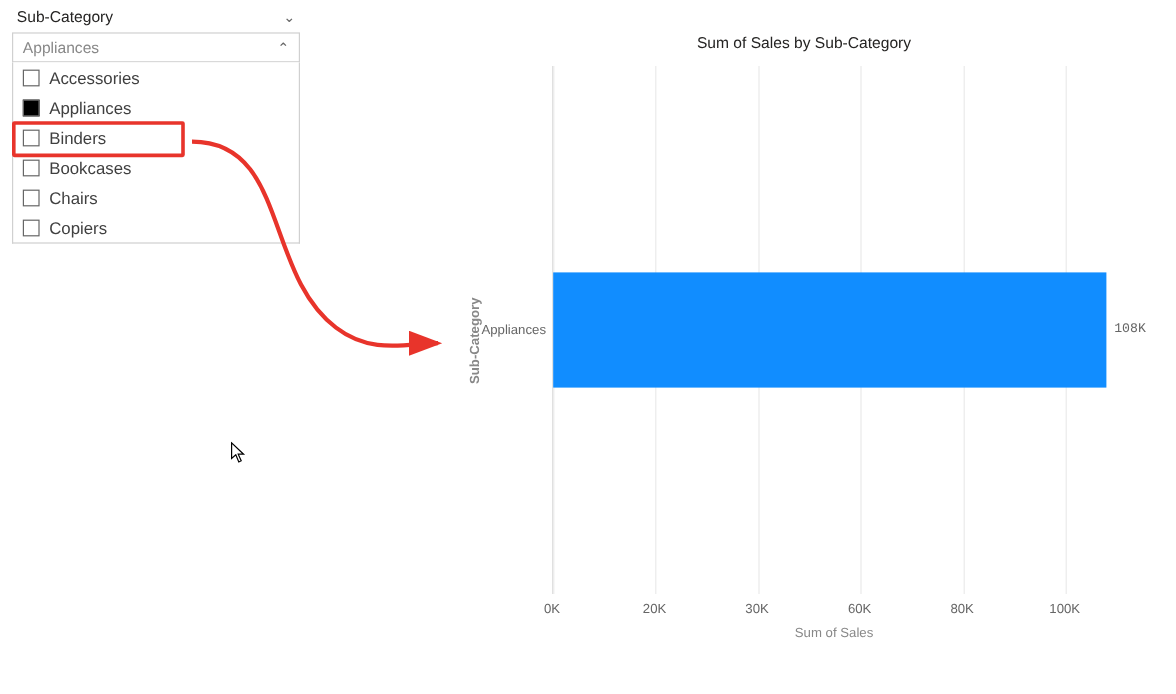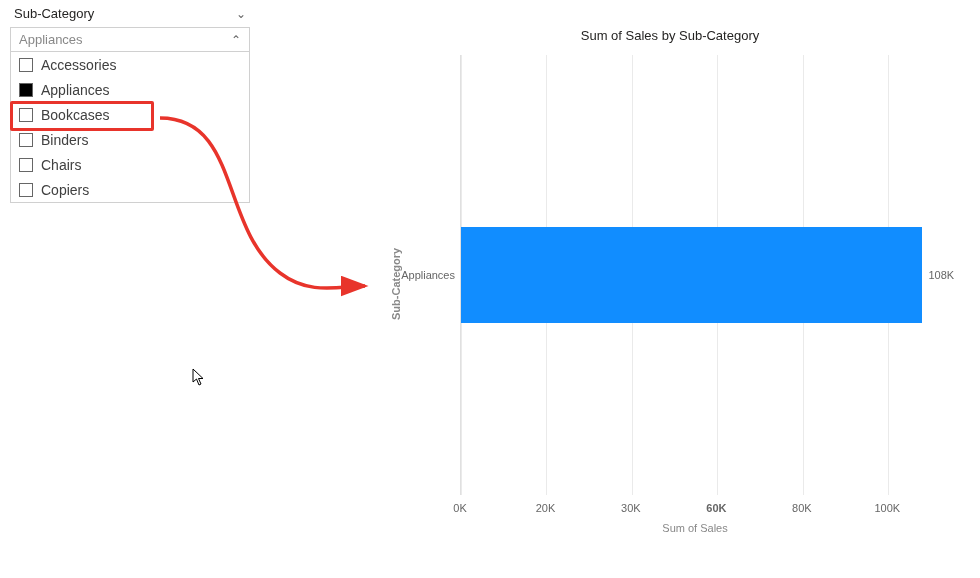--- a/index.html
+++ b/index.html
@@ -98,20 +98,21 @@
     .bar {
       position: absolute;
       background: #118dff;
       height: 96px;
       left: 0;
     }
     .bar-label {
       position: absolute;
       font-size: 11px;
       color: #666;
+      font-family: Liberation Mono, monospace;
     }
     .y-cat {
       position: absolute;
       font-size: 11px;
       color: #666;
       text-align: right;
     }
     .y-axis-title {
       position: absolute;
       font-size: 11px;
@@ -169,25 +170,25 @@
       <div class="slicer-item">
         <span class="chk"></span>
         <span>Accessories</span>
       </div>
       <div class="slicer-item">
         <span class="chk checked"></span>
         <span>Appliances</span>
       </div>
       <div class="slicer-item">
         <span class="chk"></span>
+        <span>Binders</span>
+      </div>
+      <div class="slicer-item">
+        <span class="chk"></span>
         <span>Bookcases</span>
-      </div>
-      <div class="slicer-item">
-        <span class="chk"></span>
-        <span>Binders</span>
       </div>
       <div class="slicer-item">
         <span class="chk"></span>
         <span>Chairs</span>
       </div>
       <div class="slicer-item">
         <span class="chk"></span>
         <span>Copiers</span>
       </div>
     </div>
@@ -225,17 +226,17 @@
       <div class="bar" style="top: 172px; width: 461.455px; background: rgb(17, 141, 255);"></div>
       <div class="bar-label" style="left: 467.455px; top: 214px;">108K</div>
       <div class="y-cat" style="right: 476px; left: -60px; width: 54px; top: 214px;">Appliances</div>
     </div>
 
   <div class="x-axis" id="x-axis">
     <div class="x-axis-title">Sum of Sales</div>
   <div class="x-tick" style="left: 0px; top: 2px;">0K</div>
       <div class="x-tick" style="left: 85.4545px; top: 2px;">20K</div>
       <div class="x-tick" style="left: 170.909px; top: 2px;">30K</div>
-      <div class="x-tick" style="left: 256.364px; top: 2px; font-weight: bold;">60K</div>
+      <div class="x-tick" style="left: 256.364px; top: 2px;">60K</div>
       <div class="x-tick" style="left: 341.818px; top: 2px;">80K</div>
       <div class="x-tick" style="left: 427.273px; top: 2px;">100K</div>
     </div>
 </div>
 
 </body></html>

